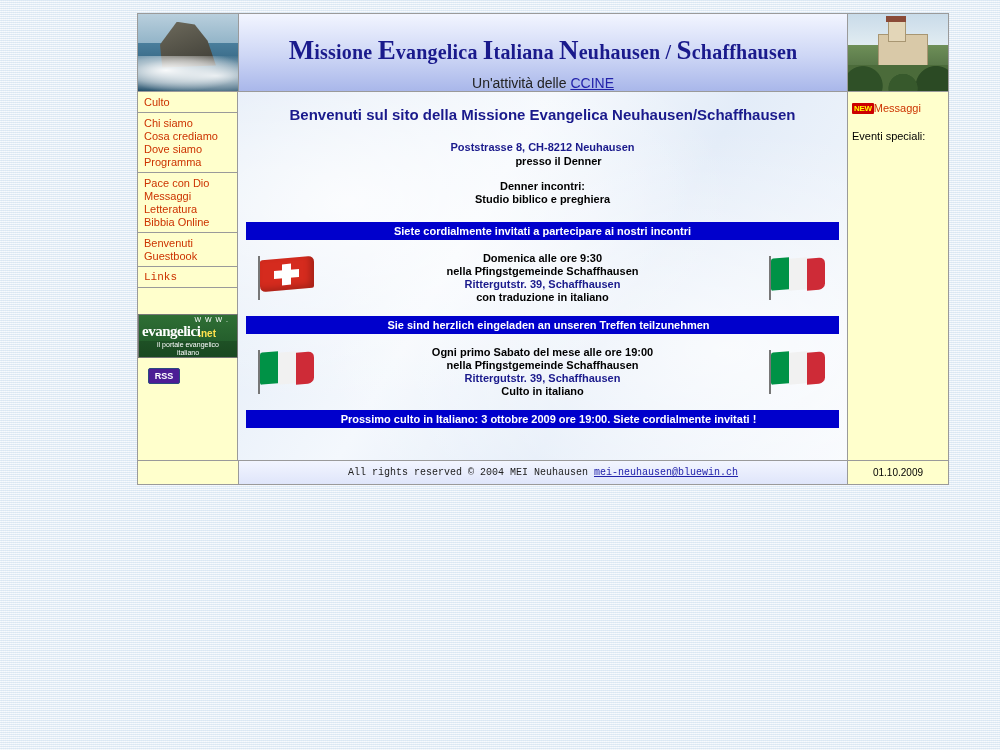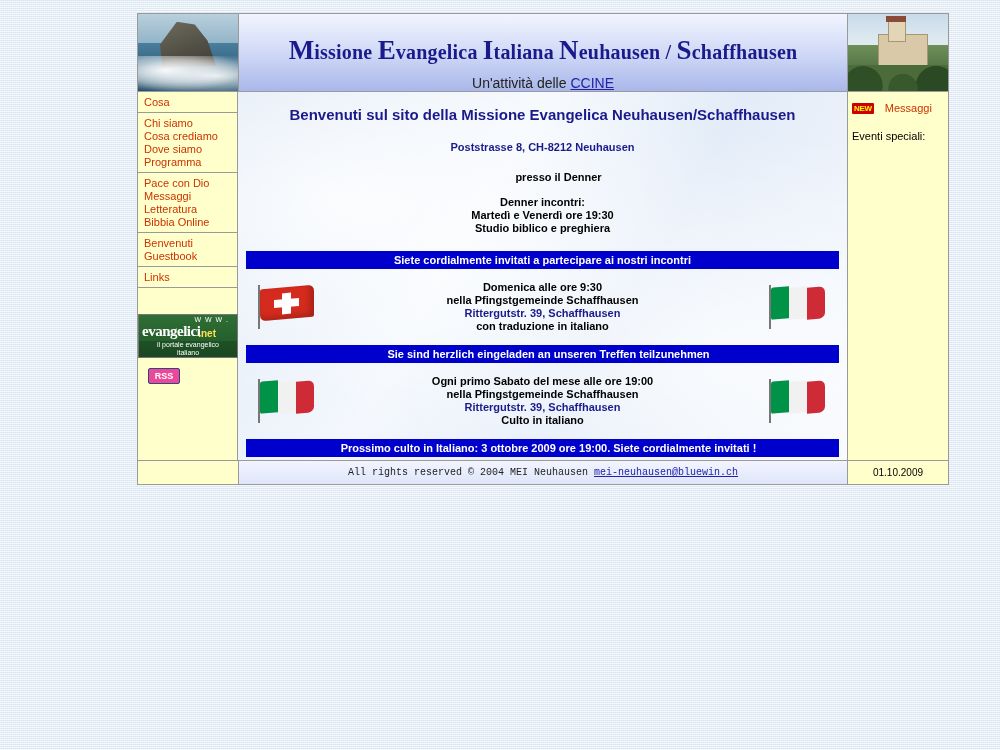--- a/index.html
+++ b/index.html
@@ -112,21 +112,21 @@
     width: 100px;
     background: #ffffcc;
     border-right: 1px solid #9a9a9a;
     box-sizing: border-box;
     padding: 0;
   }
   .nav-group {
     border-bottom: 1px solid #9a9a9a;
     padding: 3px 0 3px 6px;
   }
-  .nav-group.last { border-bottom: 1px solid #9a9a9a; }
+  .nav-group.last { border-bottom: 1px solid #9a9a9a; font-family: Liberation Mono, monospace; }
   .nav-link {
     display: block;
     color: #cc3300;
     font-size: 11px;
     line-height: 12px;
     padding: 0 0 0 0;
     margin: 1px 0 1px 0;
     text-decoration: none;
     cursor: pointer;
   }
@@ -150,21 +150,21 @@
   }
   .eb-net {
     position: absolute; right: 21px; top: 13px; color: #ffe14d; font-weight: bold; font-size: 10px;
   }
   .eb-sub {
     position: absolute; left: 0; bottom: 0; width: 100%; text-align: center; color: #fff; font-size: 7px; line-height: 8px;
     background: rgba(0,0,0,0.15);
   }
   .rss-badge {
     width: 30px; height: 14px; margin: 10px 0 0 10px;
-    background: #ec4899; color: #fff; font-size: 9px; font-weight: bold;
+    background: #4c1d95; color: #fff; font-size: 9px; font-weight: bold;
     text-align: center; line-height: 14px; border: 1px solid #2b4a80; border-radius: 2px;
     cursor: pointer;
   }
 
   
   .main-col {
     flex: 1;
     position: relative;
     border-right: 1px solid #9a9a9a;
     background-color: #eef3fb;
@@ -184,21 +184,21 @@
     padding: 14px 8px 0 8px;
   }
   .addr-block {
     text-align: center;
     font-size: 11px;
     font-weight: bold;
     margin-top: 18px;
     line-height: 13px;
   }
   .addr-line1 { color: #1a1a8c; }
-  .addr-line2 { color: #000; margin-top: 17px; padding-left: 32px; }
+  .addr-line2 { color: #000; margin-top: 1px; padding-left: 32px; }
   .meet-block {
     text-align: center;
     font-size: 11px;
     font-weight: bold;
     margin-top: 12px;
     line-height: 13px;
     color: #000;
   }
 
   .blue-bar {
@@ -262,21 +262,21 @@
   }
 
   
   .right-col {
     width: 100px;
     background: #ffffcc;
     box-sizing: border-box;
     padding: 10px 4px 0 4px;
   }
   .new-line {
-    display: flex; align-items: center; gap: 11px; cursor: pointer;
+    display: flex; align-items: center; gap: 0; cursor: pointer;
   }
   .new-badge {
     background: #cc0000; color: #ffff00; font-size: 8px; font-weight: bold;
     padding: 1px 2px; line-height: 9px; letter-spacing: -0.3px; border-radius: 1px;
   }
   .new-label { color: #cc3300; font-size: 11px; text-decoration: none; }
   .events-label { font-size: 11px; color: #000; margin-top: 16px; }
 
   
   .footer-row {
@@ -339,21 +339,21 @@
       <div class="castle-roof"></div>
       <div class="castle-trees"></div>
     </div>
   </div>
 
   <div class="body-row">
 
     <div class="nav-col">
 
       <div class="nav-group">
-        <a class="nav-link" href="#">Cosa</a>
+        <a class="nav-link" href="#">Culto</a>
       </div>
 
       <div class="nav-group">
         <a class="nav-link" href="#">Chi siamo</a>
         <a class="nav-link" href="#">Cosa crediamo</a>
         <a class="nav-link" href="#">Dove siamo</a>
         <a class="nav-link" href="#">Programma</a>
       </div>
 
       <div class="nav-group">
@@ -389,21 +389,20 @@
 
       <div class="welcome">Benvenuti sul sito della Missione Evangelica Neuhausen/Schaffhausen</div>
 
       <div class="addr-block">
         <div class="addr-line1">Poststrasse 8, CH-8212 Neuhausen</div>
         <div class="addr-line2">presso il Denner</div>
       </div>
 
       <div class="meet-block">
         <div>Denner incontri:</div>
-        <div>Martedì e Venerdì ore 19:30</div>
         <div>Studio biblico e preghiera</div>
       </div>
 
       <div class="blue-bar">Siete cordialmente invitati a partecipare ai nostri incontri</div>
 
       <div class="flag-row">
         <div class="flag flag-ch">
           <div class="pole"></div>
           <div class="cloth"></div>
           <div class="cross-v"></div>

